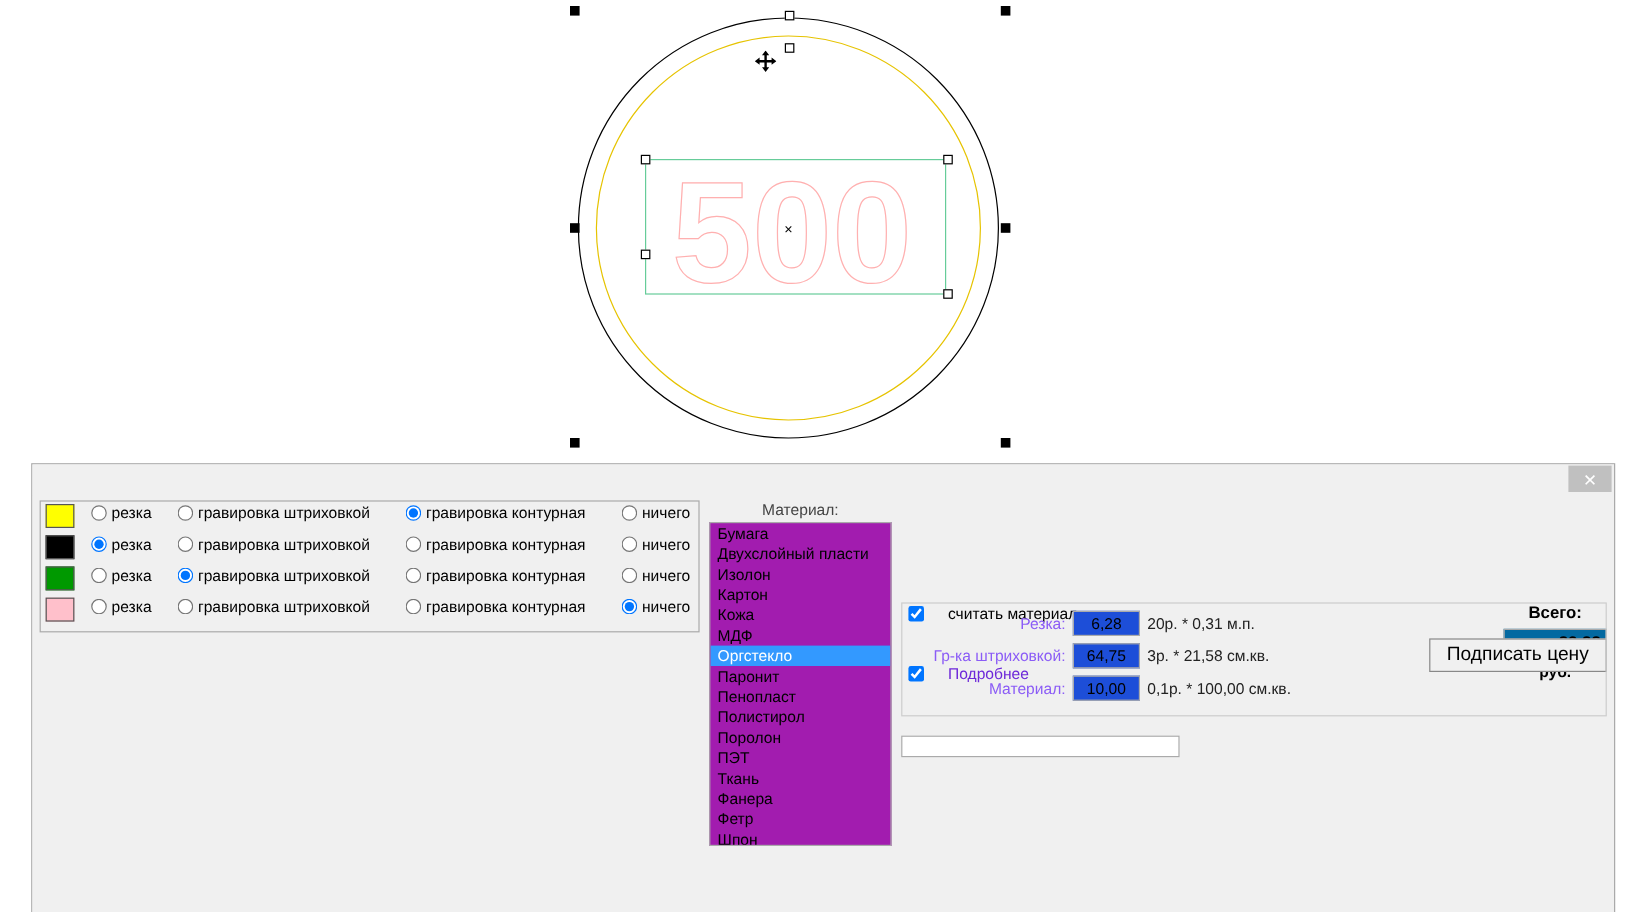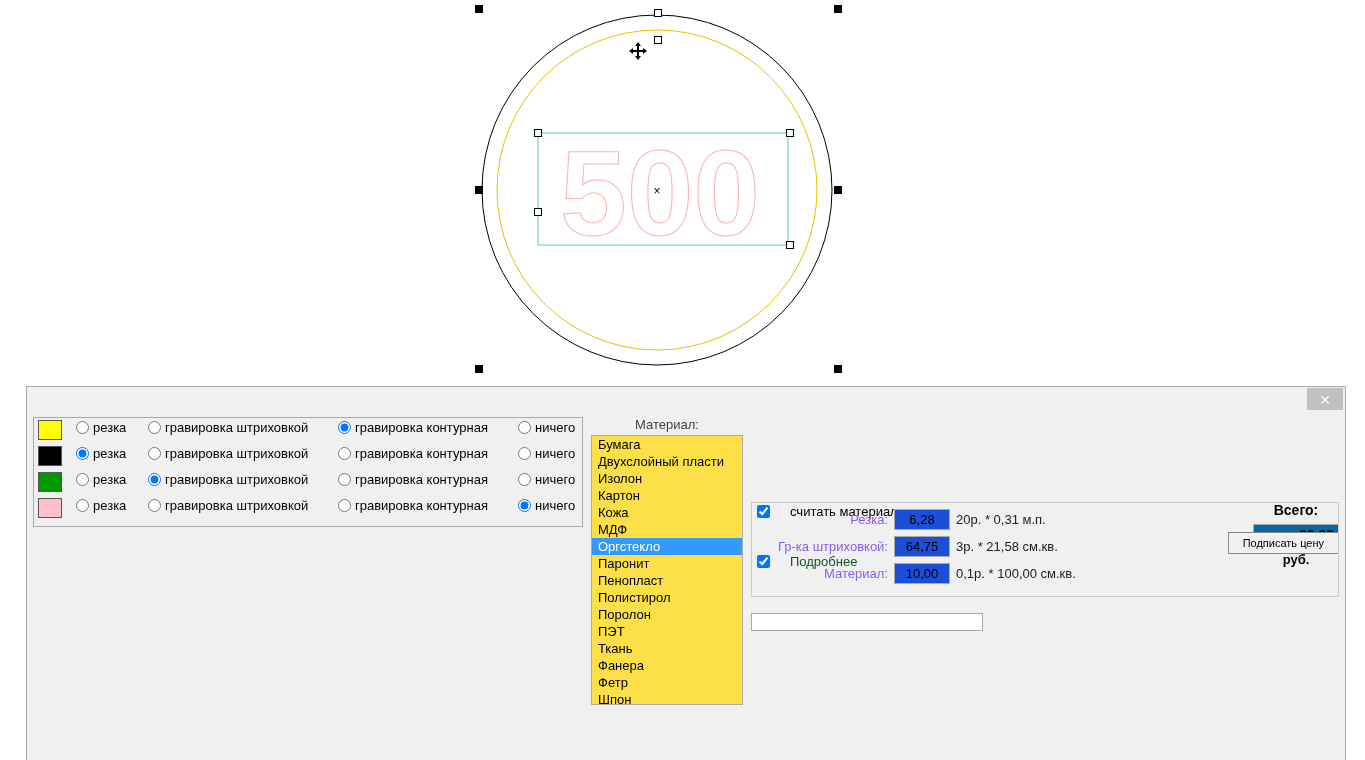--- a/index.html
+++ b/index.html
@@ -111,21 +111,21 @@
     flex-direction: column;
   }
   .list-header {
     text-align: center;
     height: 18px;
     font-size: 13px;
     color: #444;
   }
   .listbox {
     border: 1px solid #aaa;
-    background: #fde047;
+    background: #a21caf;
     width: 150px;
     height: 268px;
     overflow: hidden;
     font-size: 13px;
   }
   .listbox.thick { width: 150px; }
   .list-item {
     padding: 1px 6px;
     white-space: nowrap;
     cursor: default;
@@ -140,21 +140,21 @@
     min-width: 390px;
     padding-top: 0;
   }
   .chk {
     display: flex;
     align-items: center;
     gap: 20px;
     font-size: 13px;
   }
   .chk input { margin: 0; }
-  .chk.details span { color: #14532d; }
+  .chk.details span { color: #6d28d9; }
   .total-row {
     position: absolute;
     right: 0;
     top: 0;
     display: flex;
     align-items: center;
     gap: 6px;
     flex-direction: column;
   }
   .total-row .lbl {
@@ -168,21 +168,21 @@
     background: #0369a1;
     padding: 2px 4px;
     font-weight: bold;
     font-size: 14px;
   }
   .total-row .unit { font-weight: bold; }
   .btn {
     background: #f0f0f0;
     border: 1px solid #888;
     padding: 4px 14px;
-    font-size: 11px;
+    font-size: 16px;
     cursor: default;
   }
   .details-box {
     margin-top: 85px;
     border: 1px solid #ccc;
     padding: 6px 6px 6px 6px;
     position: relative;
   }
   .detail-row {
     display: grid;

